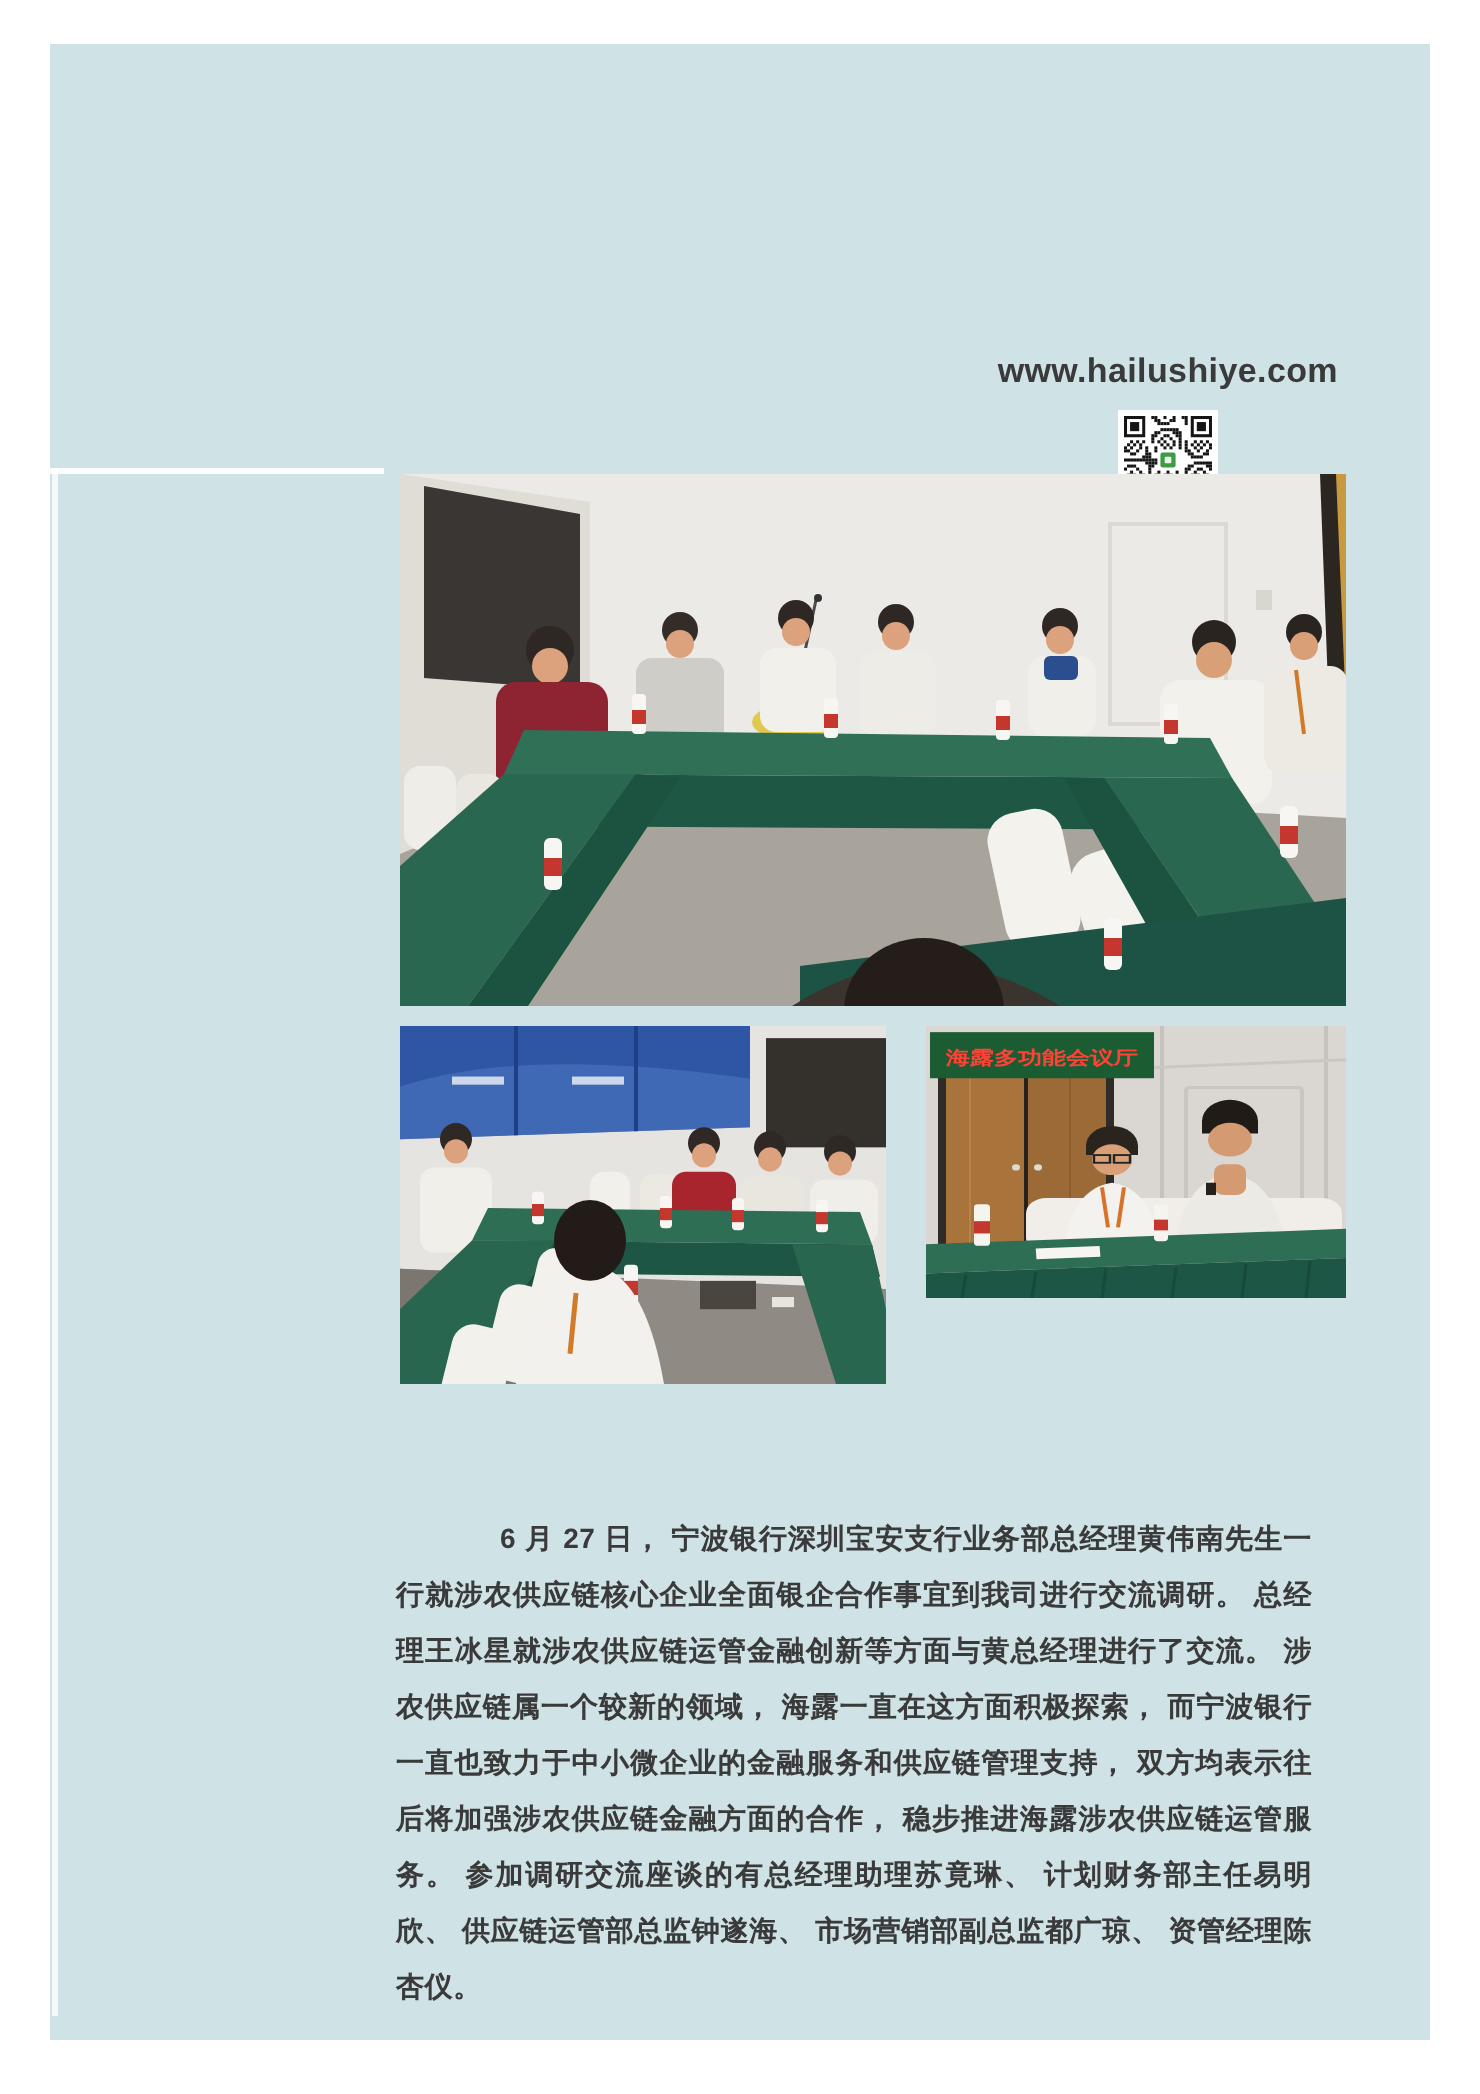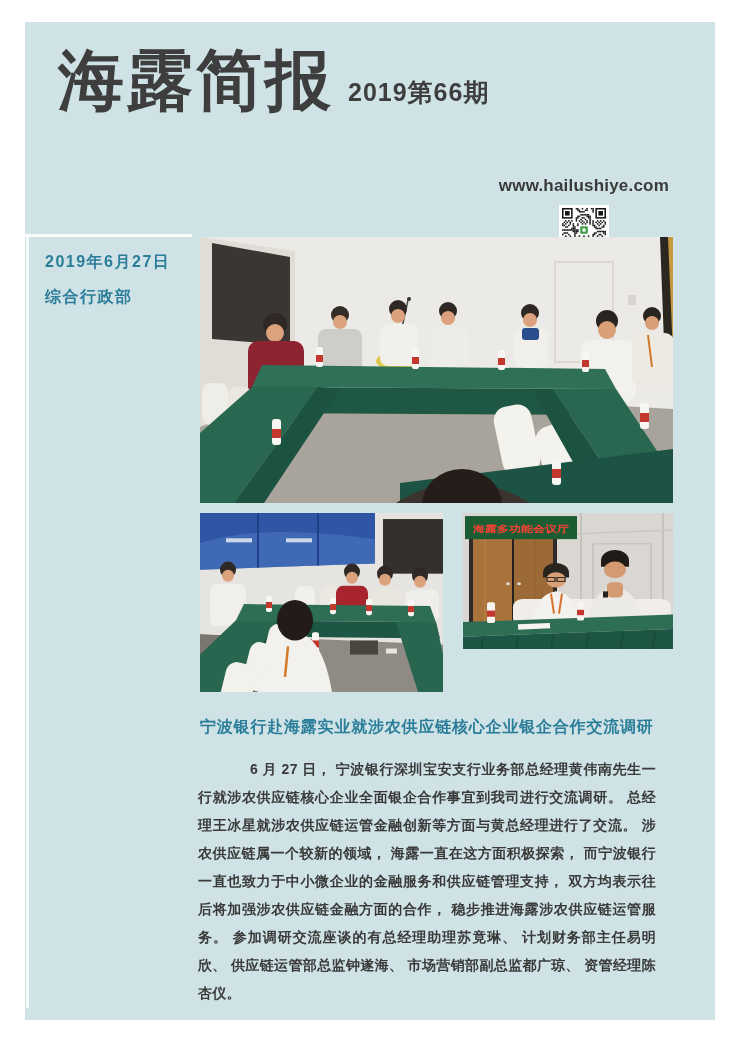--- a/index.html
+++ b/index.html
@@ -37,24 +37,20 @@
             color:#2b7e99;letter-spacing:.8px;white-space:nowrap;}
   .body-text{position:absolute;left:173px;top:733px;width:458px;margin:0;font-size:14px;font-weight:600;
              color:#3a3a3a;line-height:28px;text-align:justify;text-indent:52px;letter-spacing:.3px;}
 </style>
 </head>
 <body>
 
 <div class="canvas">
   <div class="page">
 
-    <div class="masthead">
-      <h1>海露简报</h1>
-      <span class="issue">2019第66期</span>
-    </div>
 
     <div class="webrow">
       <span class="url">www.hailushiye.com</span>
       <div class="qr">
         <svg viewBox="0 0 29 29">
           <rect width="29" height="29" fill="#ffffff"></rect>
           <g fill="#151515">
             <rect x="0" y="0" width="7" height="7"></rect>
               <rect x="22" y="0" width="7" height="7"></rect>
               <rect x="0" y="22" width="7" height="7"></rect>
@@ -312,24 +308,20 @@
             </g>
           <rect x="12" y="12" width="5" height="5" rx="0.8" fill="#3f9c46"></rect>
           <rect x="13.4" y="13.4" width="2.2" height="2.2" rx="0.4" fill="#e9f4ea"></rect>
         </svg>
       </div>
     </div>
 
     <div class="hrule"></div>
     <div class="vrule"></div>
 
-    <div class="meta">
-      <div class="date">2019年6月27日</div>
-      <div class="dept">综合行政部</div>
-    </div>
 
     <figure class="photo1">
       <svg viewBox="0 0 473 266" preserveAspectRatio="none">
         <rect width="473" height="266" fill="#eceae6"></rect>
         <polygon points="0,0 95,14 95,150 0,190" fill="#e0dcd6"></polygon>
         <polygon points="0,190 95,150 473,172 473,266 0,266" fill="#a9a49b"></polygon>
         <polygon points="12,6 90,20 90,108 12,102" fill="#3a3633"></polygon>
         <rect x="355" y="25" width="58" height="100" fill="none" stroke="#dcd8d2" stroke-width="2"></rect>
         <rect x="428" y="58" width="8" height="10" fill="#d9d5cf"></rect>
         <polygon points="460,0 473,0 473,132 465,132" fill="#2c2621"></polygon>
@@ -514,17 +506,16 @@
         </g>
 
         <rect x="24" y="116" width="8" height="27" rx="2" fill="#f6f4ef"></rect>
           <rect x="24" y="127" width="8" height="8" fill="#c4372e"></rect>
         <rect x="114" y="116" width="7" height="24" rx="2" fill="#f6f4ef"></rect>
           <rect x="114" y="126" width="7" height="7" fill="#c4372e"></rect>
         <rect x="55" y="144" width="32" height="7" fill="#f7f5f1" transform="rotate(-3 71 147)"></rect>
       </svg>
     </figure>
 
-    <h2 class="headline">宁波银行赴海露实业就涉农供应链核心企业银企合作交流调研</h2>
     <p class="body-text">6 月 27 日， 宁波银行深圳宝安支行业务部总经理黄伟南先生一行就涉农供应链核心企业全面银企合作事宜到我司进行交流调研。 总经理王冰星就涉农供应链运管金融创新等方面与黄总经理进行了交流。 涉农供应链属一个较新的领域， 海露一直在这方面积极探索， 而宁波银行一直也致力于中小微企业的金融服务和供应链管理支持， 双方均表示往后将加强涉农供应链金融方面的合作， 稳步推进海露涉农供应链运管服务。 参加调研交流座谈的有总经理助理苏竟琳、 计划财务部主任易明欣、 供应链运管部总监钟遂海、 市场营销部副总监都广琼、 资管经理陈杏仪。</p>
 
   </div>
 </div>
 
 </body></html>

